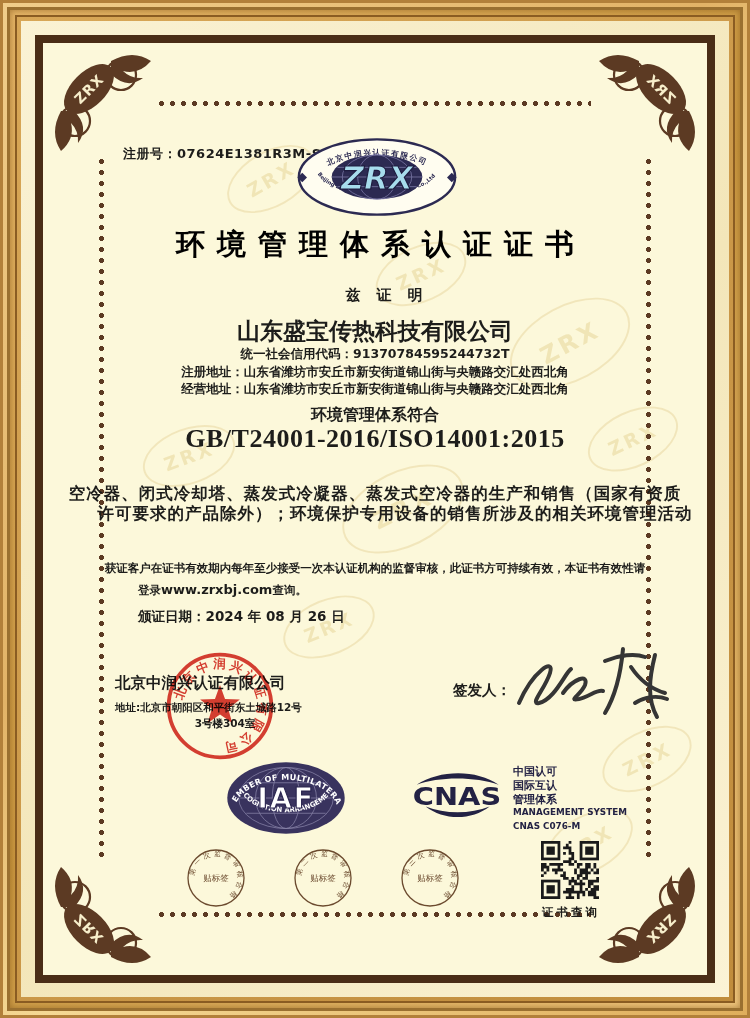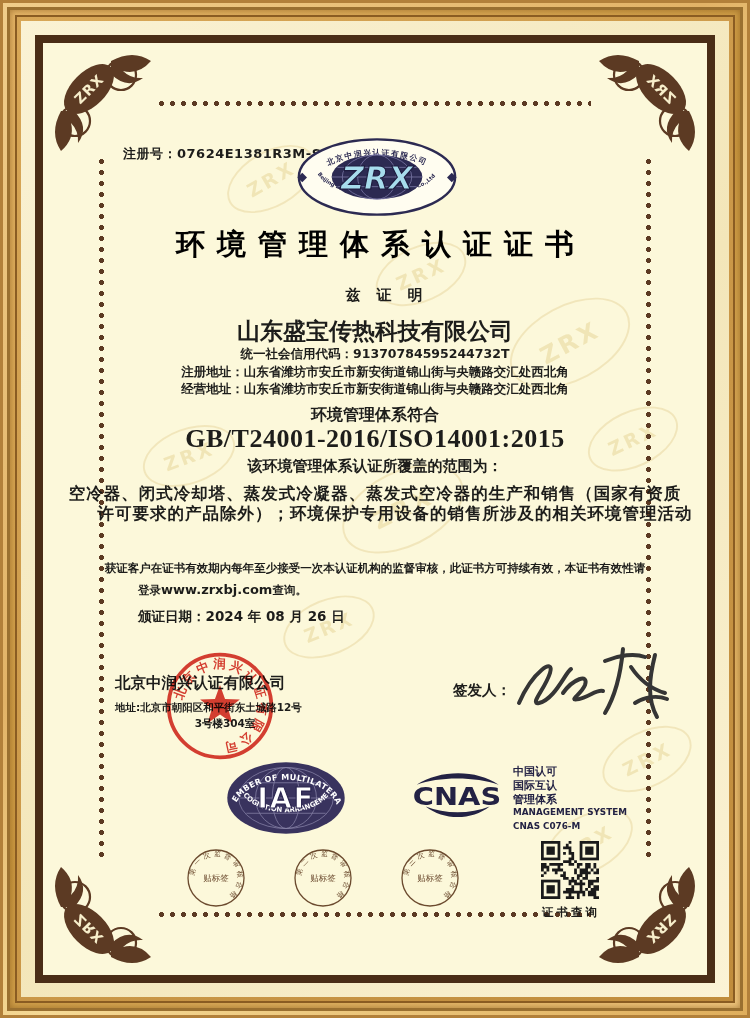--- a/index.html
+++ b/index.html
@@ -144,21 +144,20 @@
       <div class="abs ctr title" style="top:182px;padding-left:12px;">环境管理体系认证证书</div>
       <div class="abs ctr hereby" style="top:243px;padding-left:16px;">兹证明</div>
 
       <div class="abs ctr company" style="top:273px;">山东盛宝传热科技有限公司</div>
       <div class="abs ctr small-b" style="top:303px;">统一社会信用代码：91370784595244732T</div>
       <div class="abs ctr small-b" style="top:321px;">注册地址：山东省潍坊市安丘市新安街道锦山街与央赣路交汇处西北角</div>
       <div class="abs ctr small-b" style="top:338px;">经营地址：山东省潍坊市安丘市新安街道锦山街与央赣路交汇处西北角</div>
 
       <div class="abs ctr conform" style="top:362px;">环境管理体系符合</div>
       <div class="abs ctr standard" style="top:381px;font-family:Liberation Serif, serif;">GB/T24001-2016/ISO14001:2015</div>
-      <div class="abs ctr scope-intro" style="top:414px;">该环境管理体系认证所覆盖的范围为：</div>
 
       <div class="abs ctr scope" style="top:440px;">空冷器、闭式冷却塔、蒸发式冷凝器、蒸发式空冷器的生产和销售（国家有资质</div>
       <div class="abs ctr scope" style="top:460px;padding-left:40px;">许可要求的产品除外）；环境保护专用设备的销售所涉及的相关环境管理活动</div>
 
       <div class="abs ctr note" style="top:518px;">获证客户在证书有效期内每年至少接受一次本认证机构的监督审核，此证书方可持续有效，本证书有效性请</div>
       <div class="abs note" style="left:95px;top:539px;"><span>登录</span><span style="font-size:13px;font-weight:bold;">www.zrxbj.com</span><span>查询。</span></div>
 
       <div class="abs date-row" style="left:95px;top:565px;"><span>颁证日期：</span><span>2024 年 08 月 26 日</span></div>
 
       <div class="abs issuer" style="left:72px;top:630px;">北京中润兴认证有限公司</div>

